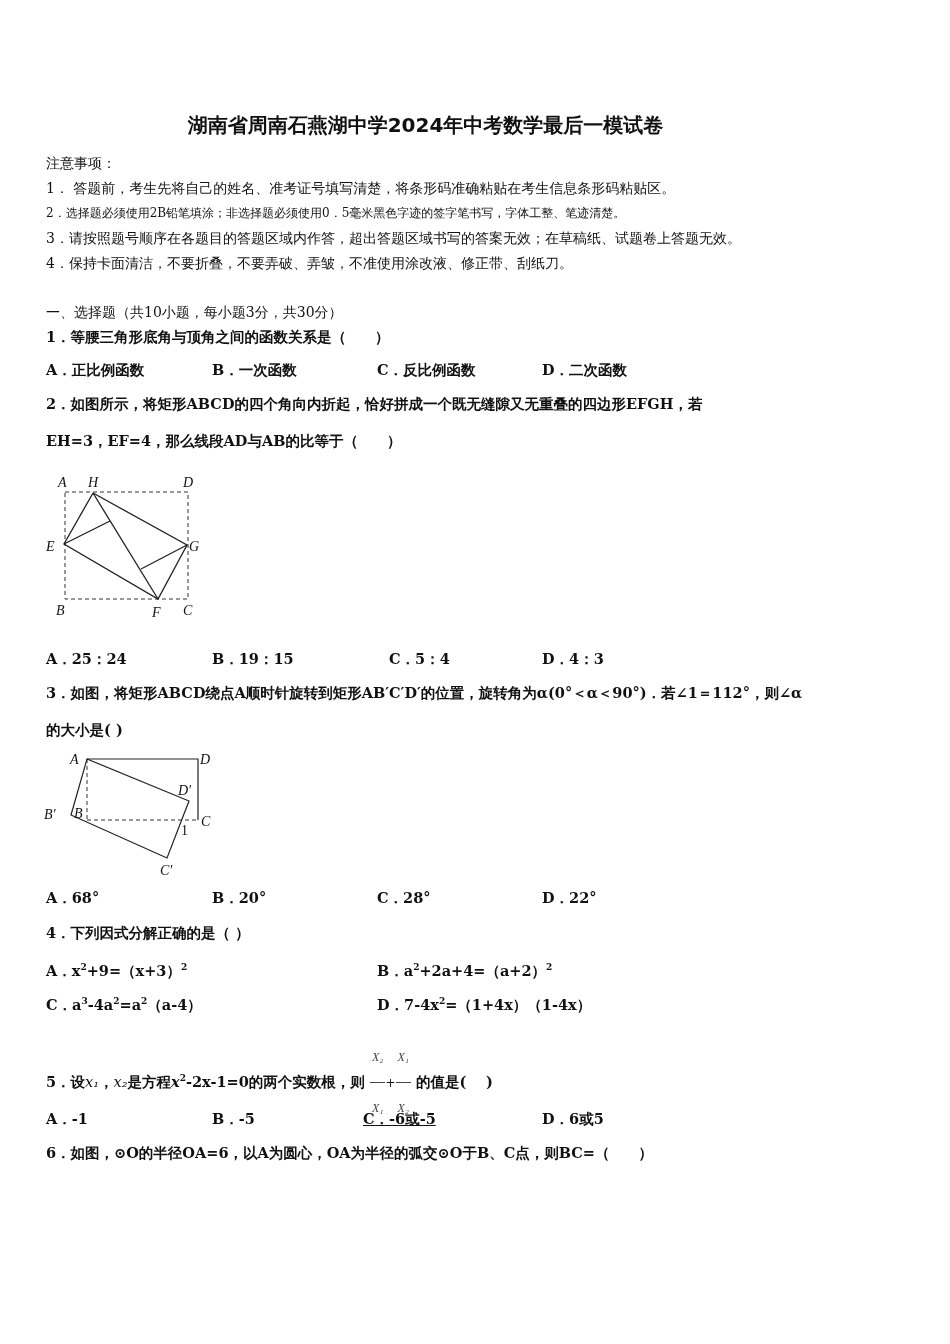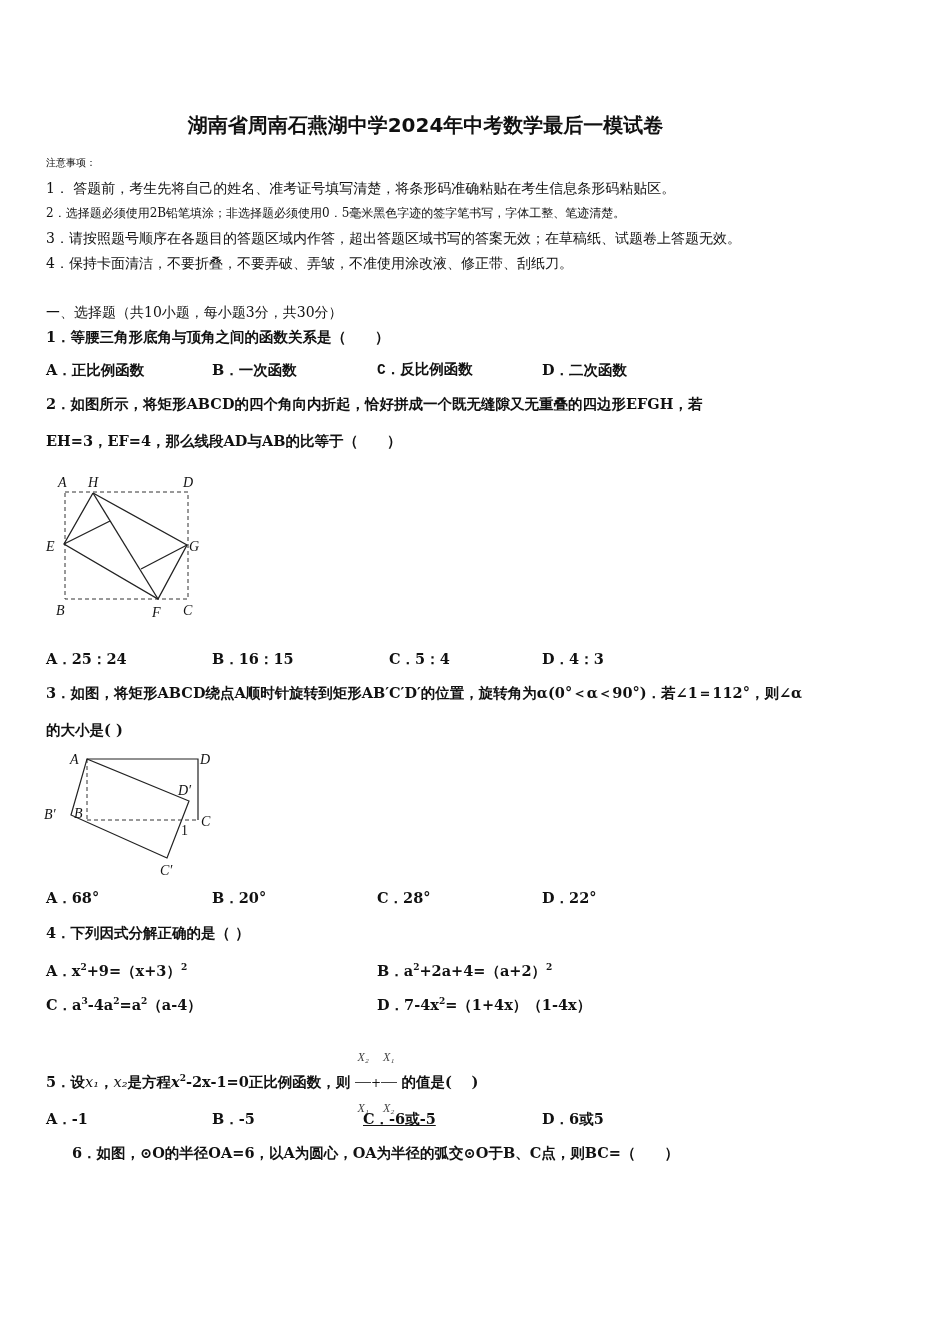--- a/index.html
+++ b/index.html
@@ -16,32 +16,32 @@
   .frac .n { display: block; border-bottom: 1px solid #444; padding: 0 2px; }
   .frac .d { display: block; padding: 0 2px; }
   .fig { position: absolute; }
   .fig text { font-family: "Liberation Serif", serif; font-style: italic; font-size: 14px; fill: #111; }
 </style>
 </head>
 <body>
 
 <div class="title">湖南省周南石燕湖中学2024年中考数学最后一模试卷</div>
 
-<div class="line" style="top:153px;font-size:10px;">注意事项：</div>
+<div class="line" style="top:153px;font-size:14px;">注意事项：</div>
 <div class="line" style="top:178px;font-size:14px;">1．  答题前，考生先将自己的姓名、准考证号填写清楚，将条形码准确粘贴在考生信息条形码粘贴区。</div>
 <div class="line" style="top:203px;font-size:12px;">2．选择题必须使用2B铅笔填涂；非选择题必须使用0．5毫米黑色字迹的签字笔书写，字体工整、笔迹清楚。</div>
 <div class="line" style="top:228px;font-size:14px;">3．请按照题号顺序在各题目的答题区域内作答，超出答题区域书写的答案无效；在草稿纸、试题卷上答题无效。</div>
 <div class="line" style="top:253px;font-size:14px;">4．保持卡面清洁，不要折叠，不要弄破、弄皱，不准使用涂改液、修正带、刮纸刀。</div>
 
 <div class="line" style="top:302px;font-size:14px;">一、选择题（共10小题，每小题3分，共30分）</div>
 
 <div class="line b" style="top:327px;">1．等腰三角形底角与顶角之间的函数关系是（　　）</div>
 <div class="opt" style="left:46px;top:360px;">A．正比例函数</div>
 <div class="opt" style="left:212px;top:360px;">B．一次函数</div>
-<div class="opt" style="left:377px;top:360px;font-family:Liberation Mono, monospace;">C．反比例函数</div>
+<div class="opt" style="left:377px;top:360px;">C．反比例函数</div>
 <div class="opt" style="left:542px;top:360px;">D．二次函数</div>
 
 <div class="line b" style="top:394px;">2．如图所示，将矩形ABCD的四个角向内折起，恰好拼成一个既无缝隙又无重叠的四边形EFGH，若</div>
 <div class="line b" style="top:431px;">EH=3，EF=4，那么线段AD与AB的比等于（　　）</div>
 
 <svg class="fig" style="left:40px;top:465px;" width="180" height="160" viewBox="0 0 180 160">
   <rect x="25" y="27" width="123" height="107" fill="none" stroke="#333" stroke-width="1" stroke-dasharray="4,3"></rect>
   <polyline points="53,28 24,79 118,134 147,80 53,28" fill="none" stroke="#222" stroke-width="1.3"></polyline>
   <line x1="53" y1="28" x2="118" y2="134" stroke="#222" stroke-width="1.3"></line>
   <line x1="24" y1="79" x2="70" y2="56" stroke="#222" stroke-width="1.3"></line>
@@ -50,21 +50,21 @@
   <text x="48" y="22">H</text>
   <text x="143" y="22">D</text>
   <text x="6" y="86">E</text>
   <text x="149" y="86">G</text>
   <text x="16" y="150">B</text>
   <text x="112" y="152">F</text>
   <text x="143" y="150">C</text>
 </svg>
 
 <div class="opt" style="left:46px;top:649px;">A．25：24</div>
-<div class="opt" style="left:212px;top:649px;">B．16：15</div>
+<div class="opt" style="left:212px;top:649px;">B．19：15</div>
 <div class="opt" style="left:377px;top:649px;margin-left:12px;">C．5：4</div>
 <div class="opt" style="left:542px;top:649px;">D．4：3</div>
 
 <div class="line b" style="top:683px;">3．如图，将矩形ABCD绕点A顺时针旋转到矩形AB′C′D′的位置，旋转角为α(0°＜α＜90°)．若∠1＝112°，则∠α</div>
 <div class="line b" style="top:720px;">的大小是(   )</div>
 
 <svg class="fig" style="left:40px;top:745px;" width="190" height="140" viewBox="0 0 190 140">
   <polyline points="47,14 158,14 158,75" fill="none" stroke="#222" stroke-width="1.2"></polyline>
   <line x1="47" y1="14" x2="47" y2="75" stroke="#333" stroke-width="1" stroke-dasharray="4,3"></line>
   <line x1="47" y1="75" x2="158" y2="75" stroke="#333" stroke-width="1" stroke-dasharray="4,3"></line>
@@ -92,22 +92,22 @@
   <span>B．</span><span>a</span><sup>2</sup><span>+2a+4=（a+2）</span><sup>2</sup>
 </div>
 <div class="opt" style="left:46px;top:991px;">
   <span>C．</span><span>a</span><sup>3</sup><span>-4a</span><sup>2</sup><span>=a</span><sup>2</sup><span>（a-4）</span>
 </div>
 <div class="opt" style="left:377px;top:991px;">
   <span>D．</span><span>7-4x</span><sup>2</sup><span>=（1+4x）（1-4x）</span>
 </div>
 
 <div class="line b" style="top:1032px;line-height:50px;">
-  <span>5．设</span><i style="font-weight:normal">x₁</i><span>，</span><i style="font-weight:normal">x₂</i><span>是方程</span><i>x</i><sup>2</sup><span>-2x-1=0</span><span>正比例函数，则</span>
+  <span>5．设</span><i style="font-weight:normal">x₁</i><span>，</span><i style="font-weight:normal">x₂</i><span>是方程</span><i>x</i><sup>2</sup><span>-2x-1=0</span><span>的两个实数根，则</span>
   <span class="frac"><span class="n">X₂</span><span class="d">X₁</span></span><span style="font-weight:normal;font-size:12px;">+</span><span class="frac"><span class="n">X₁</span><span class="d">X₂</span></span>
   <span>的值是(　 )</span>
 </div>
 <div class="opt" style="left:46px;top:1109px;">A．-1</div>
 <div class="opt" style="left:212px;top:1109px;">B．-5</div>
 <div class="opt" style="left:363px;top:1109px;text-decoration:underline;">C．-6或-5</div>
 <div class="opt" style="left:542px;top:1109px;">D．6或5</div>
 
-<div class="line b" style="top:1143px;margin-left:26px;">6．如图，⊙O的半径OA=6，以A为圆心，OA为半径的弧交⊙O于B、C点，则BC=（　　）</div>
+<div class="line b" style="top:1143px;">6．如图，⊙O的半径OA=6，以A为圆心，OA为半径的弧交⊙O于B、C点，则BC=（　　）</div>
 
 </body></html>

